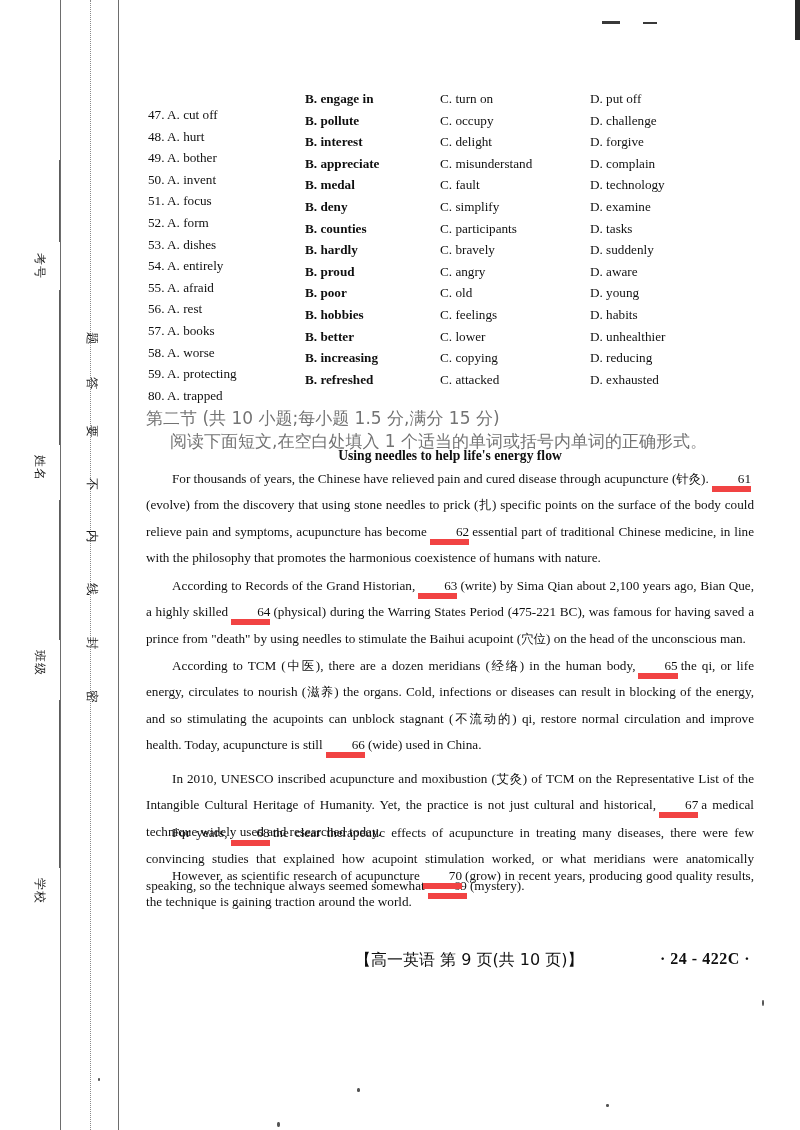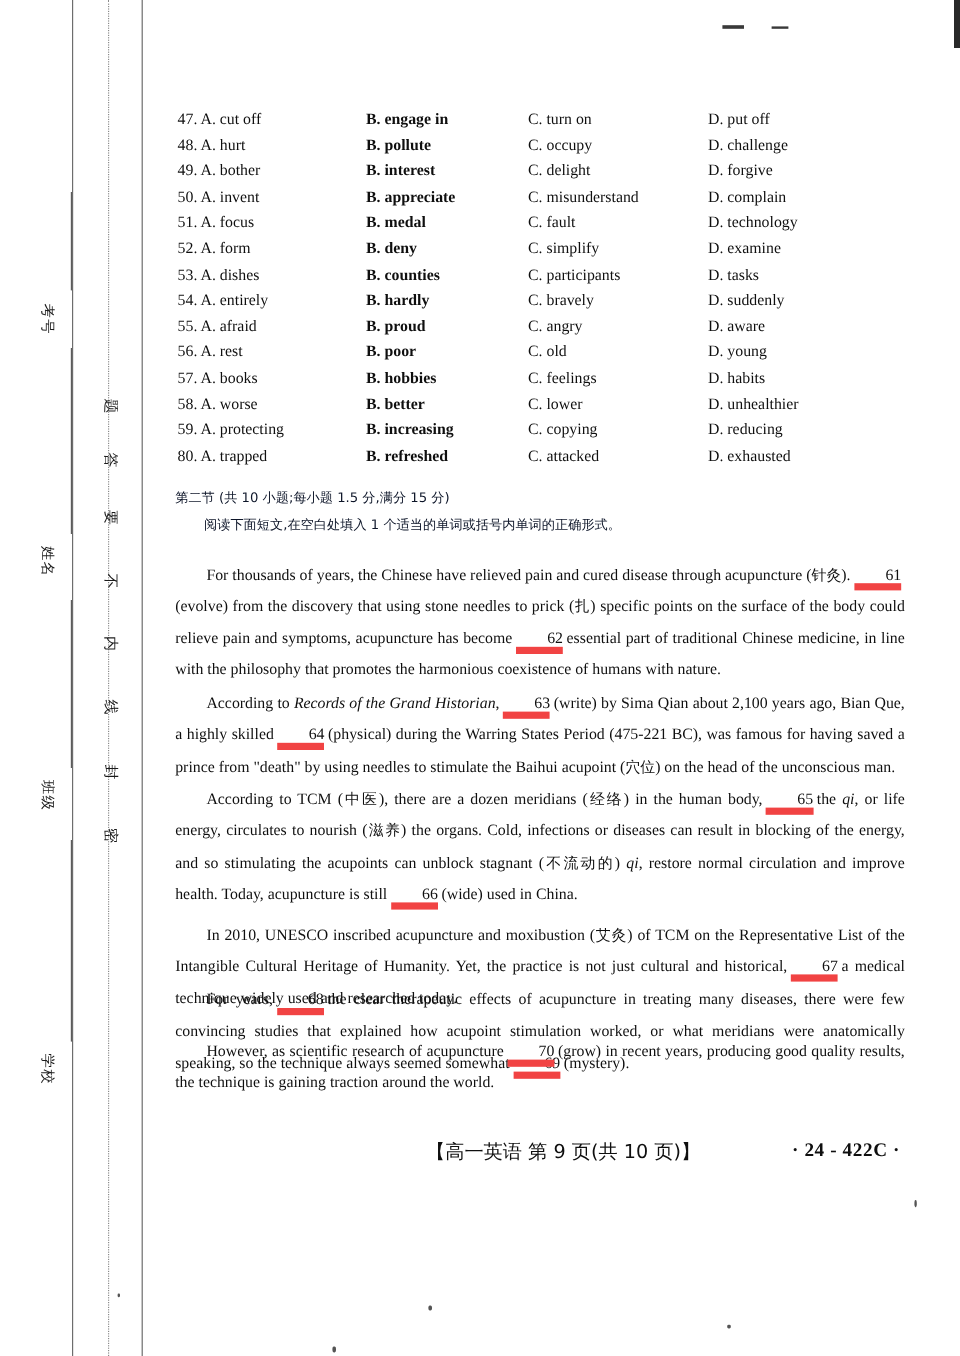--- a/index.html
+++ b/index.html
@@ -96,31 +96,31 @@
     position: relative;
     height: 21.6px;
     font-size: 13.2px;
     line-height: 21.6px;
     white-space: nowrap;
   }
   .mc-row .opt {
     position: absolute;
     top: 0;
   }
-  .mc-row .opt.a { left: 0px; }
+  .mc-row .opt.a { left: 0px; margin-top: 16px; }
   .mc-row .opt.b { left: 157px; font-weight: bold; }
   .mc-row .opt.c { left: 292px; }
   .mc-row .opt.d { left: 442px; }
 
   
   .sec-line {
     position: absolute;
     font-family: "DejaVu Sans", sans-serif;
-    font-size: 11px;
-    color: #0f172a;
+    font-size: 17px;
+    color: #737373;
     white-space: nowrap;
   }
   #section-head { left: 6px; top: 407px; }
   #section-instr { left: 30px; top: 430px; }
 
   .passage-title {
     position: absolute;
     left: 0;
     top: 448px;
     width: 620px;
@@ -147,21 +147,20 @@
   }
   .para .blank {
     display: inline-block;
     border-bottom: 6px solid #ef4444;
     min-width: 34px;
     text-align: center;
     margin: 0 3px;
     line-height: 1.05;
   }
   .para i, .para .ital {
-    font-style: italic;
   }
   .cjk {
     font-family: "DejaVu Sans", sans-serif;
     font-size: 12.4px;
   }
 
   #para1 { top: 466px; }
   #para2 { top: 573px; }
   #para3 { top: 653px; }
   #para4 { top: 766px; }
@@ -320,20 +319,21 @@
         <div class="mc-row">
           <span class="opt a">80. A. trapped</span>
           <span class="opt b">B. refreshed</span>
           <span class="opt c">C. attacked</span>
           <span class="opt d">D. exhausted</span>
         </div>
       </div>
 
     <div class="sec-line" id="section-head">第二节 (共 10 小题;每小题 1.5 分,满分 15 分)</div>
     <div class="sec-line" id="section-instr">阅读下面短文,在空白处填入 1 个适当的单词或括号内单词的正确形式。</div>
+    <div class="passage-title">Using needles to help life's energy flow</div>
 
     <div class="para j" id="para1">
       <span>For thousands of years, the Chinese have relieved pain and cured disease through acupuncture (</span><span class="cjk">针灸</span><span>).</span><span class="blank">61</span><span>(evolve) from the discovery that using stone needles to prick (</span><span class="cjk">扎</span><span>) specific points on the surface of the body could relieve pain and symptoms, acupuncture has become</span><span class="blank">62</span><span>essential part of traditional Chinese medicine, in line with the philosophy that promotes the harmonious coexistence of humans with nature.</span>
     </div>
 
     <div class="para j" id="para2">
       <span>According to</span> <span class="ital">Records of the Grand Historian</span><span>,</span><span class="blank">63</span><span>(write) by Sima Qian about 2,100 years ago, Bian Que, a highly skilled</span><span class="blank">64</span><span>(physical) during the Warring States Period (475-221 BC), was famous for having saved a prince from "death" by using needles to stimulate the Baihui acupoint (</span><span class="cjk">穴位</span><span>) on the head of the unconscious man.</span>
     </div>
 
     <div class="para j" id="para3">

